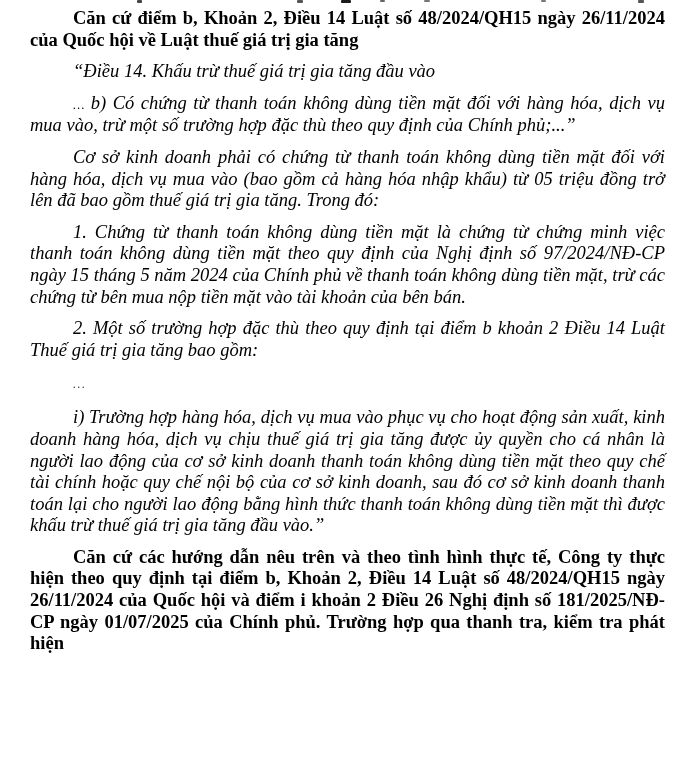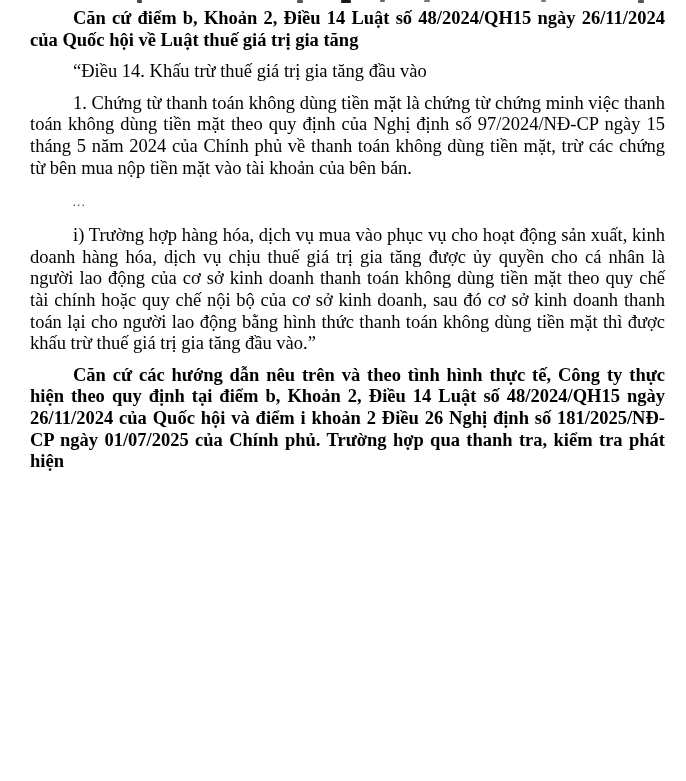--- a/index.html
+++ b/index.html
@@ -37,21 +37,21 @@
     border-radius: 1px;
   }
   .para {
     margin: 0 0 10px 0;
     font-size: 18.5px;
     line-height: 21.6px;
     text-align: justify;
     text-indent: 43px;
   }
   .bold   { font-weight: bold; }
-  .italic { }
+  .italic { font-style: italic; }
   .justify-last { text-align-last: justify; }
   .ellipsis-para {
     font-style: italic;
     font-size: 12px;
     line-height: 14px;
     margin: 16px 0 16px 0;
     text-indent: 43px;
     letter-spacing: 1.5px;
     color: #333333;
   }
@@ -74,26 +74,31 @@
     <span class="frag" style="left:424px;width:6px;height:2px;background:#777;"></span>
     <span class="frag" style="left:541px;width:5px;height:2px;background:#777;"></span>
     <span class="frag" style="left:638px;width:6px;height:3px;background:#555;"></span>
   </div>
 
   <p class="para bold">Căn cứ điểm b, Khoản 2, Điều 14 Luật số 48/2024/QH15 ngày 26/11/2024 của Quốc hội về Luật thuế giá trị gia tăng</p>
 
   <p class="para italic">“Điều 14. Khấu trừ thuế giá trị gia tăng đầu vào</p>
 
 
+  <p class="para italic">
+    <span class="small-prefix">...</span><span>b) Có chứng từ thanh toán không dùng tiền mặt đối với hàng hóa, dịch vụ mua vào, trừ một số trường hợp đặc thù theo quy định của Chính phủ;...”</span>
+  </p>
 
 
 
+  <p class="para italic">Cơ sở kinh doanh phải có chứng từ thanh toán không dùng tiền mặt đối với hàng hóa, dịch vụ mua vào (bao gồm cả hàng hóa nhập khẩu) từ 05 triệu đồng trở lên đã bao gồm thuế giá trị gia tăng. Trong đó:</p>
 
   <p class="para italic">1. Chứng từ thanh toán không dùng tiền mặt là chứng từ chứng minh việc thanh toán không dùng tiền mặt theo quy định của Nghị định số 97/2024/NĐ-CP ngày 15 tháng 5 năm 2024 của Chính phủ về thanh toán không dùng tiền mặt, trừ các chứng từ bên mua nộp tiền mặt vào tài khoản của bên bán.</p>
 
+  <p class="para italic">2. Một số trường hợp đặc thù theo quy định tại điểm b khoản 2 Điều 14 Luật Thuế giá trị gia tăng bao gồm:</p>
 
   <p class="ellipsis-para">...</p>
 
   <p class="para italic">i) Trường hợp hàng hóa, dịch vụ mua vào phục vụ cho hoạt động sản xuất, kinh doanh hàng hóa, dịch vụ chịu thuế giá trị gia tăng được ủy quyền cho cá nhân là người lao động của cơ sở kinh doanh thanh toán không dùng tiền mặt theo quy chế tài chính hoặc quy chế nội bộ của cơ sở kinh doanh, sau đó cơ sở kinh doanh thanh toán lại cho người lao động bằng hình thức thanh toán không dùng tiền mặt thì được khấu trừ thuế giá trị gia tăng đầu vào.”</p>
 
   <p class="para bold justify-last">Căn cứ các hướng dẫn nêu trên và theo tình hình thực tế, Công ty thực hiện theo quy định tại điểm b, Khoản 2, Điều 14 Luật số 48/2024/QH15 ngày 26/11/2024 của Quốc hội và điểm i khoản 2 Điều 26 Nghị định số 181/2025/NĐ-CP ngày 01/07/2025 của Chính phủ. Trường hợp qua thanh tra, kiểm tra phát hiện</p>
 
 </div>
 
 </body></html>

